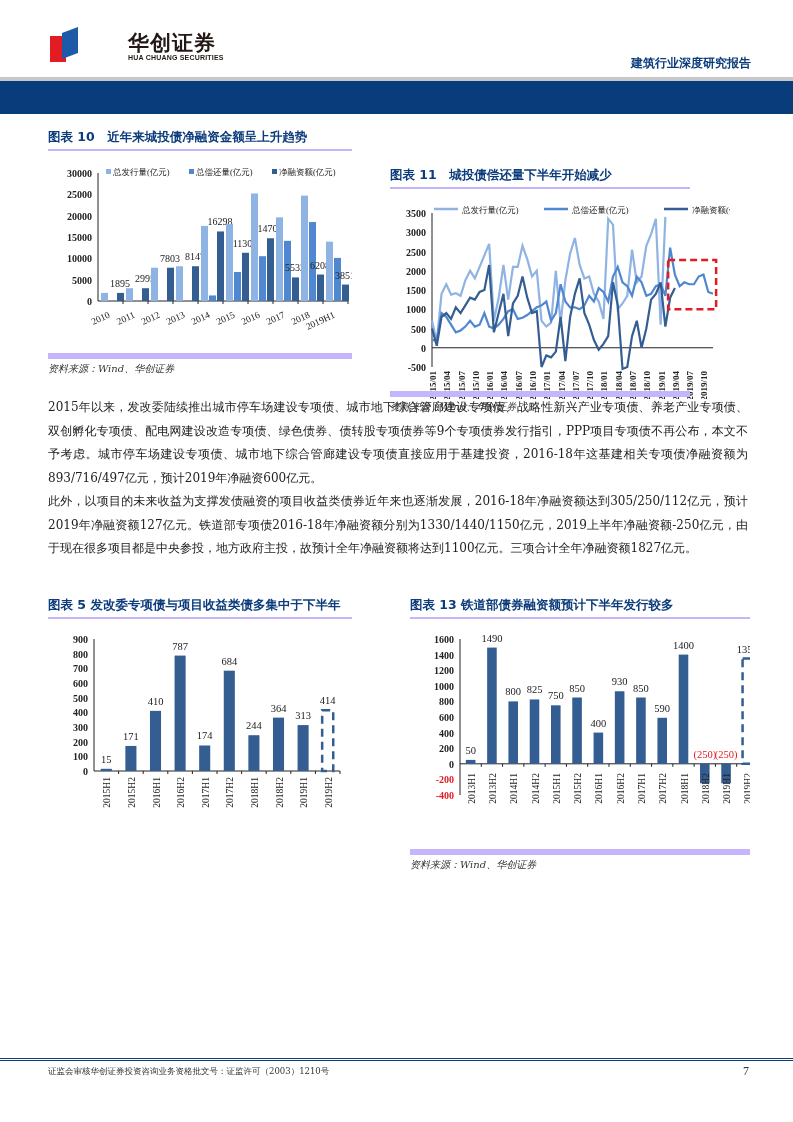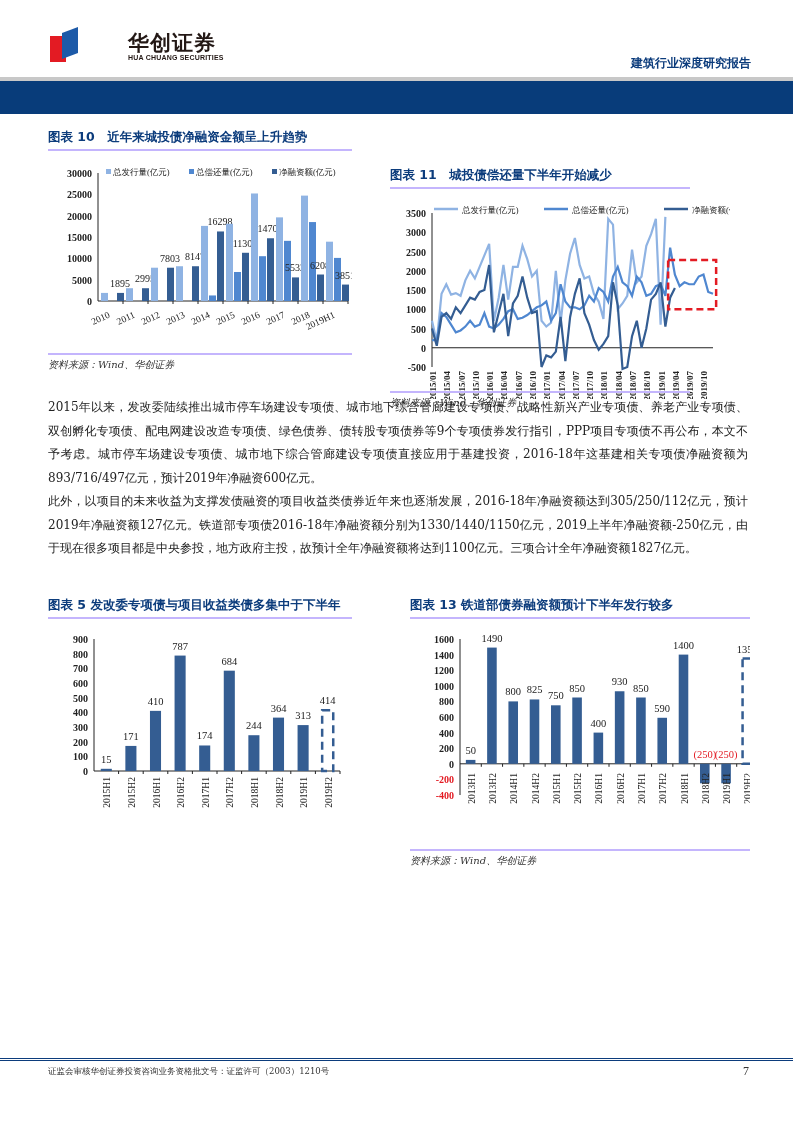--- a/index.html
+++ b/index.html
@@ -10,21 +10,21 @@
   .logo-mark .red { position: absolute; left: 0; top: 6px; width: 16px; height: 26px; background: #e31b23; }
   .logo-mark .blue { position: absolute; left: 12px; top: 0; width: 16px; height: 26px; background: #1d5aa8; transform: skewY(-20deg); }
   .logo-text .cn { font-family: "DejaVu Sans", sans-serif; font-weight: bold; font-size: 21px; color: #231815; letter-spacing: 1px; line-height: 22px; }
   .logo-text .en { font-family: "Liberation Sans", sans-serif; font-weight: bold; font-size: 7px; color: #231815; letter-spacing: 0.2px; }
   .report-type { position: absolute; right: 42px; top: 55px; font-family: "DejaVu Sans", sans-serif; font-weight: bold; font-size: 12px; color: #0c3c7c; }
   .topbar-line { position: absolute; left: 0; top: 77px; width: 793px; height: 4px; background: #c8c8c8; }
   .topbar { position: absolute; left: 0; top: 81px; width: 793px; height: 33px; background: #083c7a; }
 
   .fig { position: absolute; }
   .fig-title { font-family: "DejaVu Sans", sans-serif; font-weight: bold; font-size: 12.5px; color: #0c3c7c; padding-bottom: 3px; border-bottom: 2px solid #c4b5fd; white-space: nowrap; }
-  .fig-src { font-family: "DejaVu Serif", serif; font-style: italic; font-size: 10px; color: #333; border-top: 2px solid #c4b5fd; padding-top: 3px; position: absolute; left: 0; width: 100%; }
+  .fig-src { font-family: "DejaVu Serif", serif; font-style: italic; font-size: 10px; color: #333; border-top: 6px solid #c4b5fd; padding-top: 3px; position: absolute; left: 0; width: 100%; }
   svg text { font-family: "Liberation Serif", serif; }
 
   .para { position: absolute; left: 48px; width: 700px; font-family: "DejaVu Serif", serif; font-size: 12px; line-height: 23.5px; color: #222; text-align: justify; }
 
   .footer-line { position: absolute; left: 0; top: 1058px; width: 793px; height: 3px; border-top: 1px solid #0c3c7c; border-bottom: 1px solid #0c3c7c; }
   .footer-text { position: absolute; left: 48px; top: 1066px; font-size: 8.5px; color: #333; font-family: "DejaVu Serif", serif; }
   .page-num { position: absolute; right: 44px; top: 1064px; font-size: 12px; color: #333; font-family: "Liberation Serif", serif; }
 </style>
 </head>
 <body>

